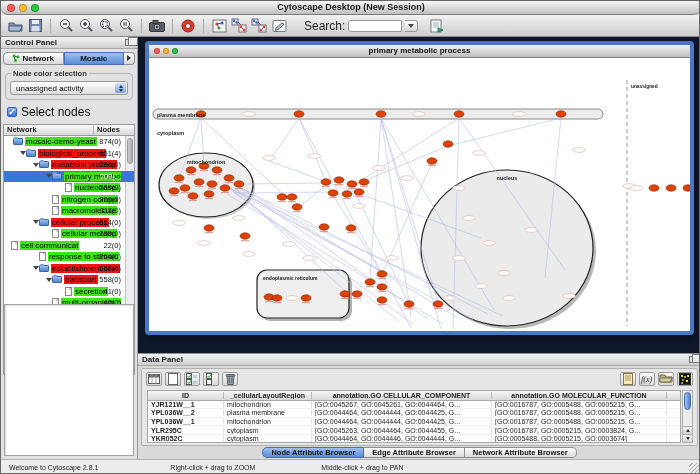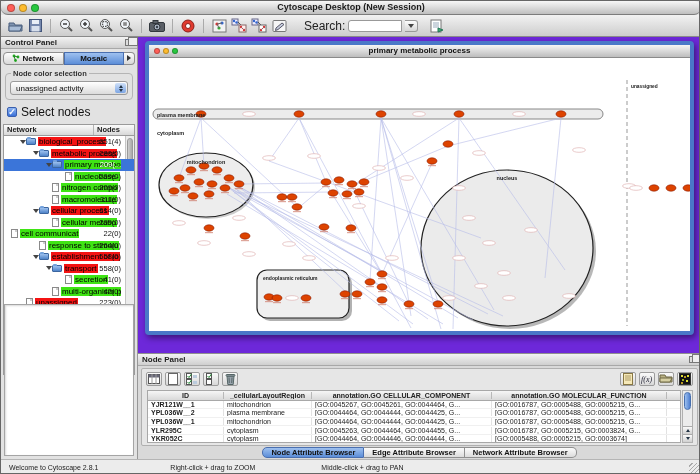--- a/index.html
+++ b/index.html
@@ -70,21 +70,21 @@
   .file:before{content:"";position:absolute;right:0;top:0;width:2px;height:2px;background:#cfcfcf;}
   .chip{font-size:8px;color:#000;padding:0 1px;white-space:nowrap;overflow:hidden;flex-shrink:1;}
   .chip.g{background:#3fe414;} .chip.r{background:#f41313;}
   .cnt{position:absolute;right:13px;font-size:7.5px;color:#111;background:transparent;}
   .tree-row.sel .cnt{color:#fff;}
   .tree-scroll{position:absolute;right:0;top:0;bottom:0;width:9px;background:#ececec;border-left:1px solid #c5c5c5;}
   .tree-scroll .thumb{position:absolute;left:1px;right:1px;top:2px;height:26px;border-radius:4px;background:linear-gradient(90deg,#cfcfcf,#a9a9a9);border:1px solid #9a9a9a;}
   .birdseye{position:absolute;left:3px;right:3px;top:267px;bottom:3px;background:#fff;border:1px solid #a5a5a5;box-shadow:inset 1px 1px 2px rgba(0,0,0,.15);}
 
   
-  .mdi{position:absolute;left:137px;top:36px;width:563px;height:391px;background:#6d28d9;overflow:hidden;}
+  .mdi{position:absolute;left:137px;top:36px;width:563px;height:391px;background:#0f172a;overflow:hidden;}
   .netwin{position:absolute;left:7px;top:4px;width:549px;height:294px;border:4px solid #4a78c8;border-radius:4px;
     box-shadow:2px 3px 6px rgba(0,0,0,.45);background:#fff;}
   .netwin .wtitle{height:13px;background:linear-gradient(#f5f5f5,#bdbdbd);border-bottom:1px solid #8a8a8a;position:relative;}
   .netwin .wtitle .t{position:absolute;left:0;right:0;top:1px;text-align:center;font-size:8px;font-weight:bold;color:#111;}
   .netwin .lights{left:5px;top:3px;gap:3px;}
   .netwin .light{width:6px;height:6px;}
   .netcontent{position:relative;width:541px;height:273px;background:#fff;overflow:hidden;}
   .behind{position:absolute;left:0;bottom:0;width:563px;height:18px;}
 
   
@@ -291,20 +291,26 @@
       <span class="chk">✓</span>
       <span class="chk-label">Select nodes</span>
     </div>
     <div class="tree-head">
       <span class="c1">Network</span>
       <span class="c2">Nodes</span>
     </div>
     <div class="tree" id="tree">
       <div class="tree-scroll">
           <span class="thumb"></span>
+        </div>
+    <div class="tree-row" style="padding-left: 2px;">
+          <span class="exp"></span>
+          <span class="fold"></span>
+          <span class="chip g">mosaic-demo-yeast</span>
+          <span class="cnt">874(0)</span>
         </div>
         <div class="tree-row" style="padding-left: 15px;">
           <span class="exp">
             <span class="tri-dn"></span>
           </span>
           <span class="fold"></span>
           <span class="chip r">biological_process</span>
           <span class="cnt">651(4)</span>
         </div>
         <div class="tree-row" style="padding-left: 28px;">
@@ -600,21 +606,21 @@
             <text x="358" y="122" font-size="5.5" font-weight="bold" fill="#222" font-family="Liberation Sans, sans-serif" text-anchor="middle">nucleus</text>
             <text x="114" y="222" font-size="5" font-weight="bold" fill="#222" font-family="Liberation Sans, sans-serif" text-anchor="start">endoplasmic reticulum</text>
             <text x="482" y="30" font-size="4.8" font-weight="bold" fill="#222" font-family="Liberation Sans, sans-serif" text-anchor="start">unassigned</text>
           </svg>
       </div>
     </div>
   </div>
 
   <div class="dp">
     <div class="panel-head">
-      <span>Node Panel</span>
+      <span>Data Panel</span>
       <span class="float-ico"></span>
     </div>
     <div class="dp-body">
       <div class="dp-toolbar">
         <span class="dbtn">
             <svg width="12" height="10">
               <rect x="0.5" y="0.5" width="11" height="9" fill="#fff" stroke="#555"></rect>
               <rect x="0.5" y="0.5" width="11" height="3" fill="#667"></rect>
               <line x1="4" y1="0" x2="4" y2="10" stroke="#999"></line>
               <line x1="8" y1="0" x2="8" y2="10" stroke="#999"></line>

